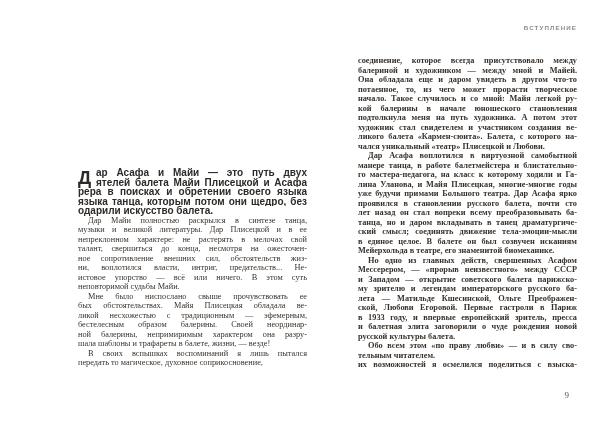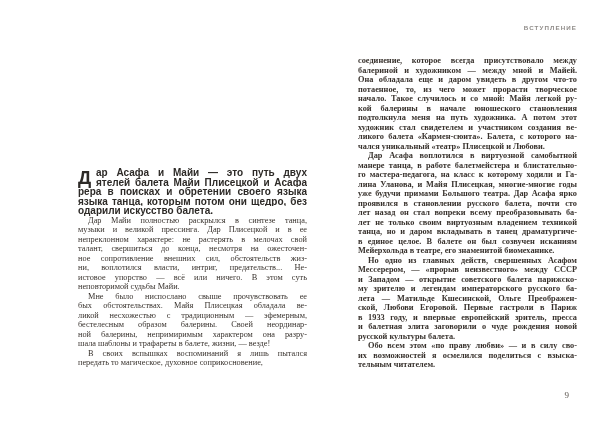--- a/index.html
+++ b/index.html
@@ -78,21 +78,21 @@
       <span class="dropcap">Д</span>
 
     <div class="line dc">ар Асафа и Майи — это путь двух выдающихся де-</div>
         <div class="line dc">ятелей балета Майи Плисецкой и Асафа Мессе-</div>
         <div class="line">рера в поисках и обретении своего языка пластики,</div>
         <div class="line">языка танца, которым потом они щедро, без остатка,</div>
         <div class="line end">одарили искусство балета.</div>
       </div>
     <div id="left-paragraphs">
         <div class="line ind">Дар Майи полностью раскрылся в синтезе танца,</div>
-        <div class="line">музыки и великой прессинга. Дар Плисецкой и в ее</div>
+        <div class="line">музыки и великой литературы. Дар Плисецкой и в ее</div>
         <div class="line">непреклонном характере: не растерять в мелочах свой</div>
         <div class="line">талант, свершиться до конца, несмотря на ожесточен-</div>
         <div class="line">ное сопротивление внешних сил, обстоятельств жиз-</div>
         <div class="line">ни, воплотился власти, интриг, предательств... Не-</div>
         <div class="line">истовое упорство — всё или ничего. В этом суть</div>
         <div class="line end">неповторимой судьбы Майи.</div>
         <div class="line ind">Мне было ниспослано свыше прочувствовать ее</div>
         <div class="line">бых обстоятельствах. Майя Плисецкая обладала ве-</div>
         <div class="line">ликой несхожестью с традиционным — эфемерным,</div>
         <div class="line">бестелесным образом балерины. Своей неординар-</div>
@@ -115,32 +115,32 @@
       <div class="line">художник стал свидетелем и участником создания ве-</div>
       <div class="line">ликого балета «Кармен-сюита». Балета, с которого на-</div>
       <div class="line end">чался уникальный «театр» Плисецкой и Любови.</div>
       <div class="line ind">Дар Асафа воплотился в виртуозной самобытной</div>
       <div class="line">манере танца, в работе балетмейстера и блистательно-</div>
       <div class="line">го мастера-педагога, на класс к которому ходили и Га-</div>
       <div class="line">лина Уланова, и Майя Плисецкая, многие-многие годы</div>
       <div class="line">уже будучи примами Большого театра. Дар Асафа ярко</div>
       <div class="line">проявился в становлении русского балета, почти сто</div>
       <div class="line">лет назад он стал вопреки всему преобразовывать ба-</div>
-      <div class="line">лет не только своим виртуозным владением техникой</div>
       <div class="line">танца, но и даром вкладывать в танец драматургиче-</div>
+      <div class="line">ский смысл; соединять движение тела-эмоции-мысли</div>
       <div class="line">в единое целое. В балете он был созвучен исканиям</div>
       <div class="line end">Мейерхольда в театре, его знаменитой биомеханике.</div>
       <div class="line ind">Но одно из главных действ, свершенных Асафом</div>
       <div class="line">Мессерером, — «прорыв неизвестного» между СССР</div>
       <div class="line">и Западом — открытие советского балета парижско-</div>
       <div class="line">му зрителю и легендам императорского русского ба-</div>
       <div class="line">лета — Матильде Кшесинской, Ольге Преображен-</div>
       <div class="line">ской, Любови Егоровой. Первые гастроли в Париж</div>
       <div class="line">в 1933 году, и впервые европейский зритель, пресса</div>
       <div class="line">и балетная элита заговорили о чуде рождения новой</div>
       <div class="line end">русской культуры балета.</div>
       <div class="line ind">Обо всем этом «по праву любви» — и в силу сво-</div>
+      <div class="line end">тельным читателем.</div>
       <div class="line">их возможностей я осмелился поделиться с взыска-</div>
-      <div class="line end">тельным читателем.</div>
     </div>
   <div id="page-number">9</div>
 
 </div>
 
 </body></html>

